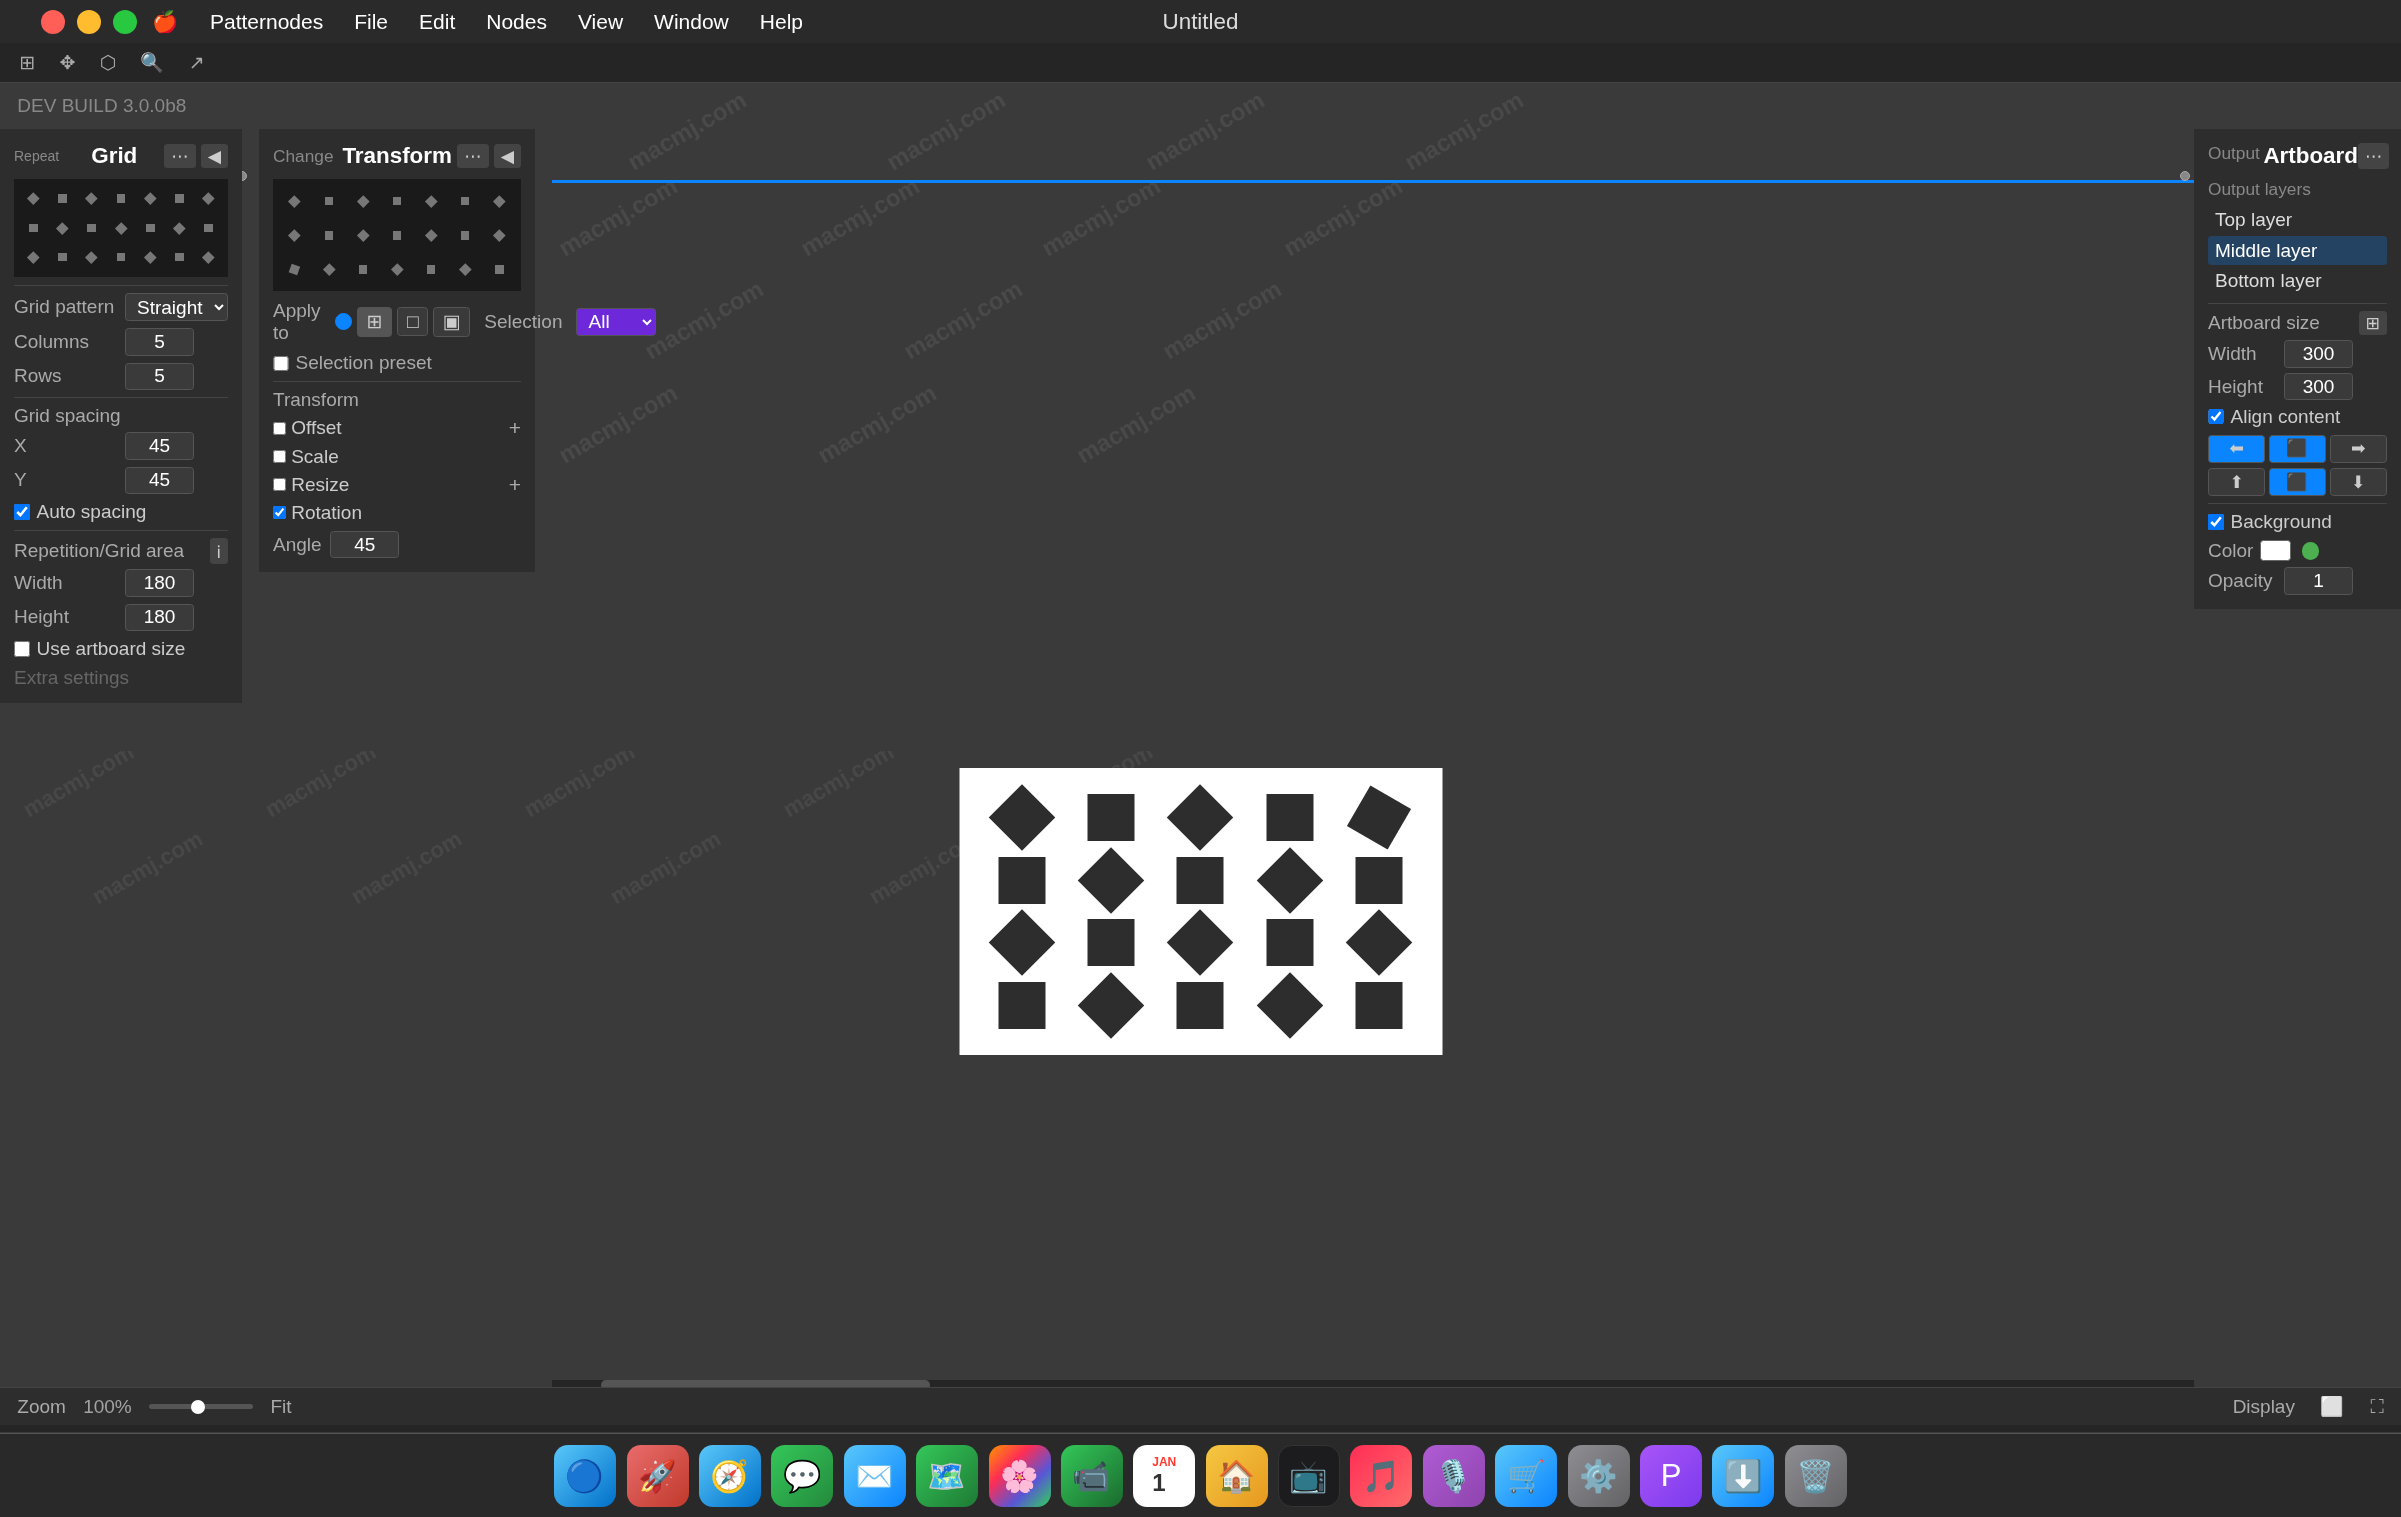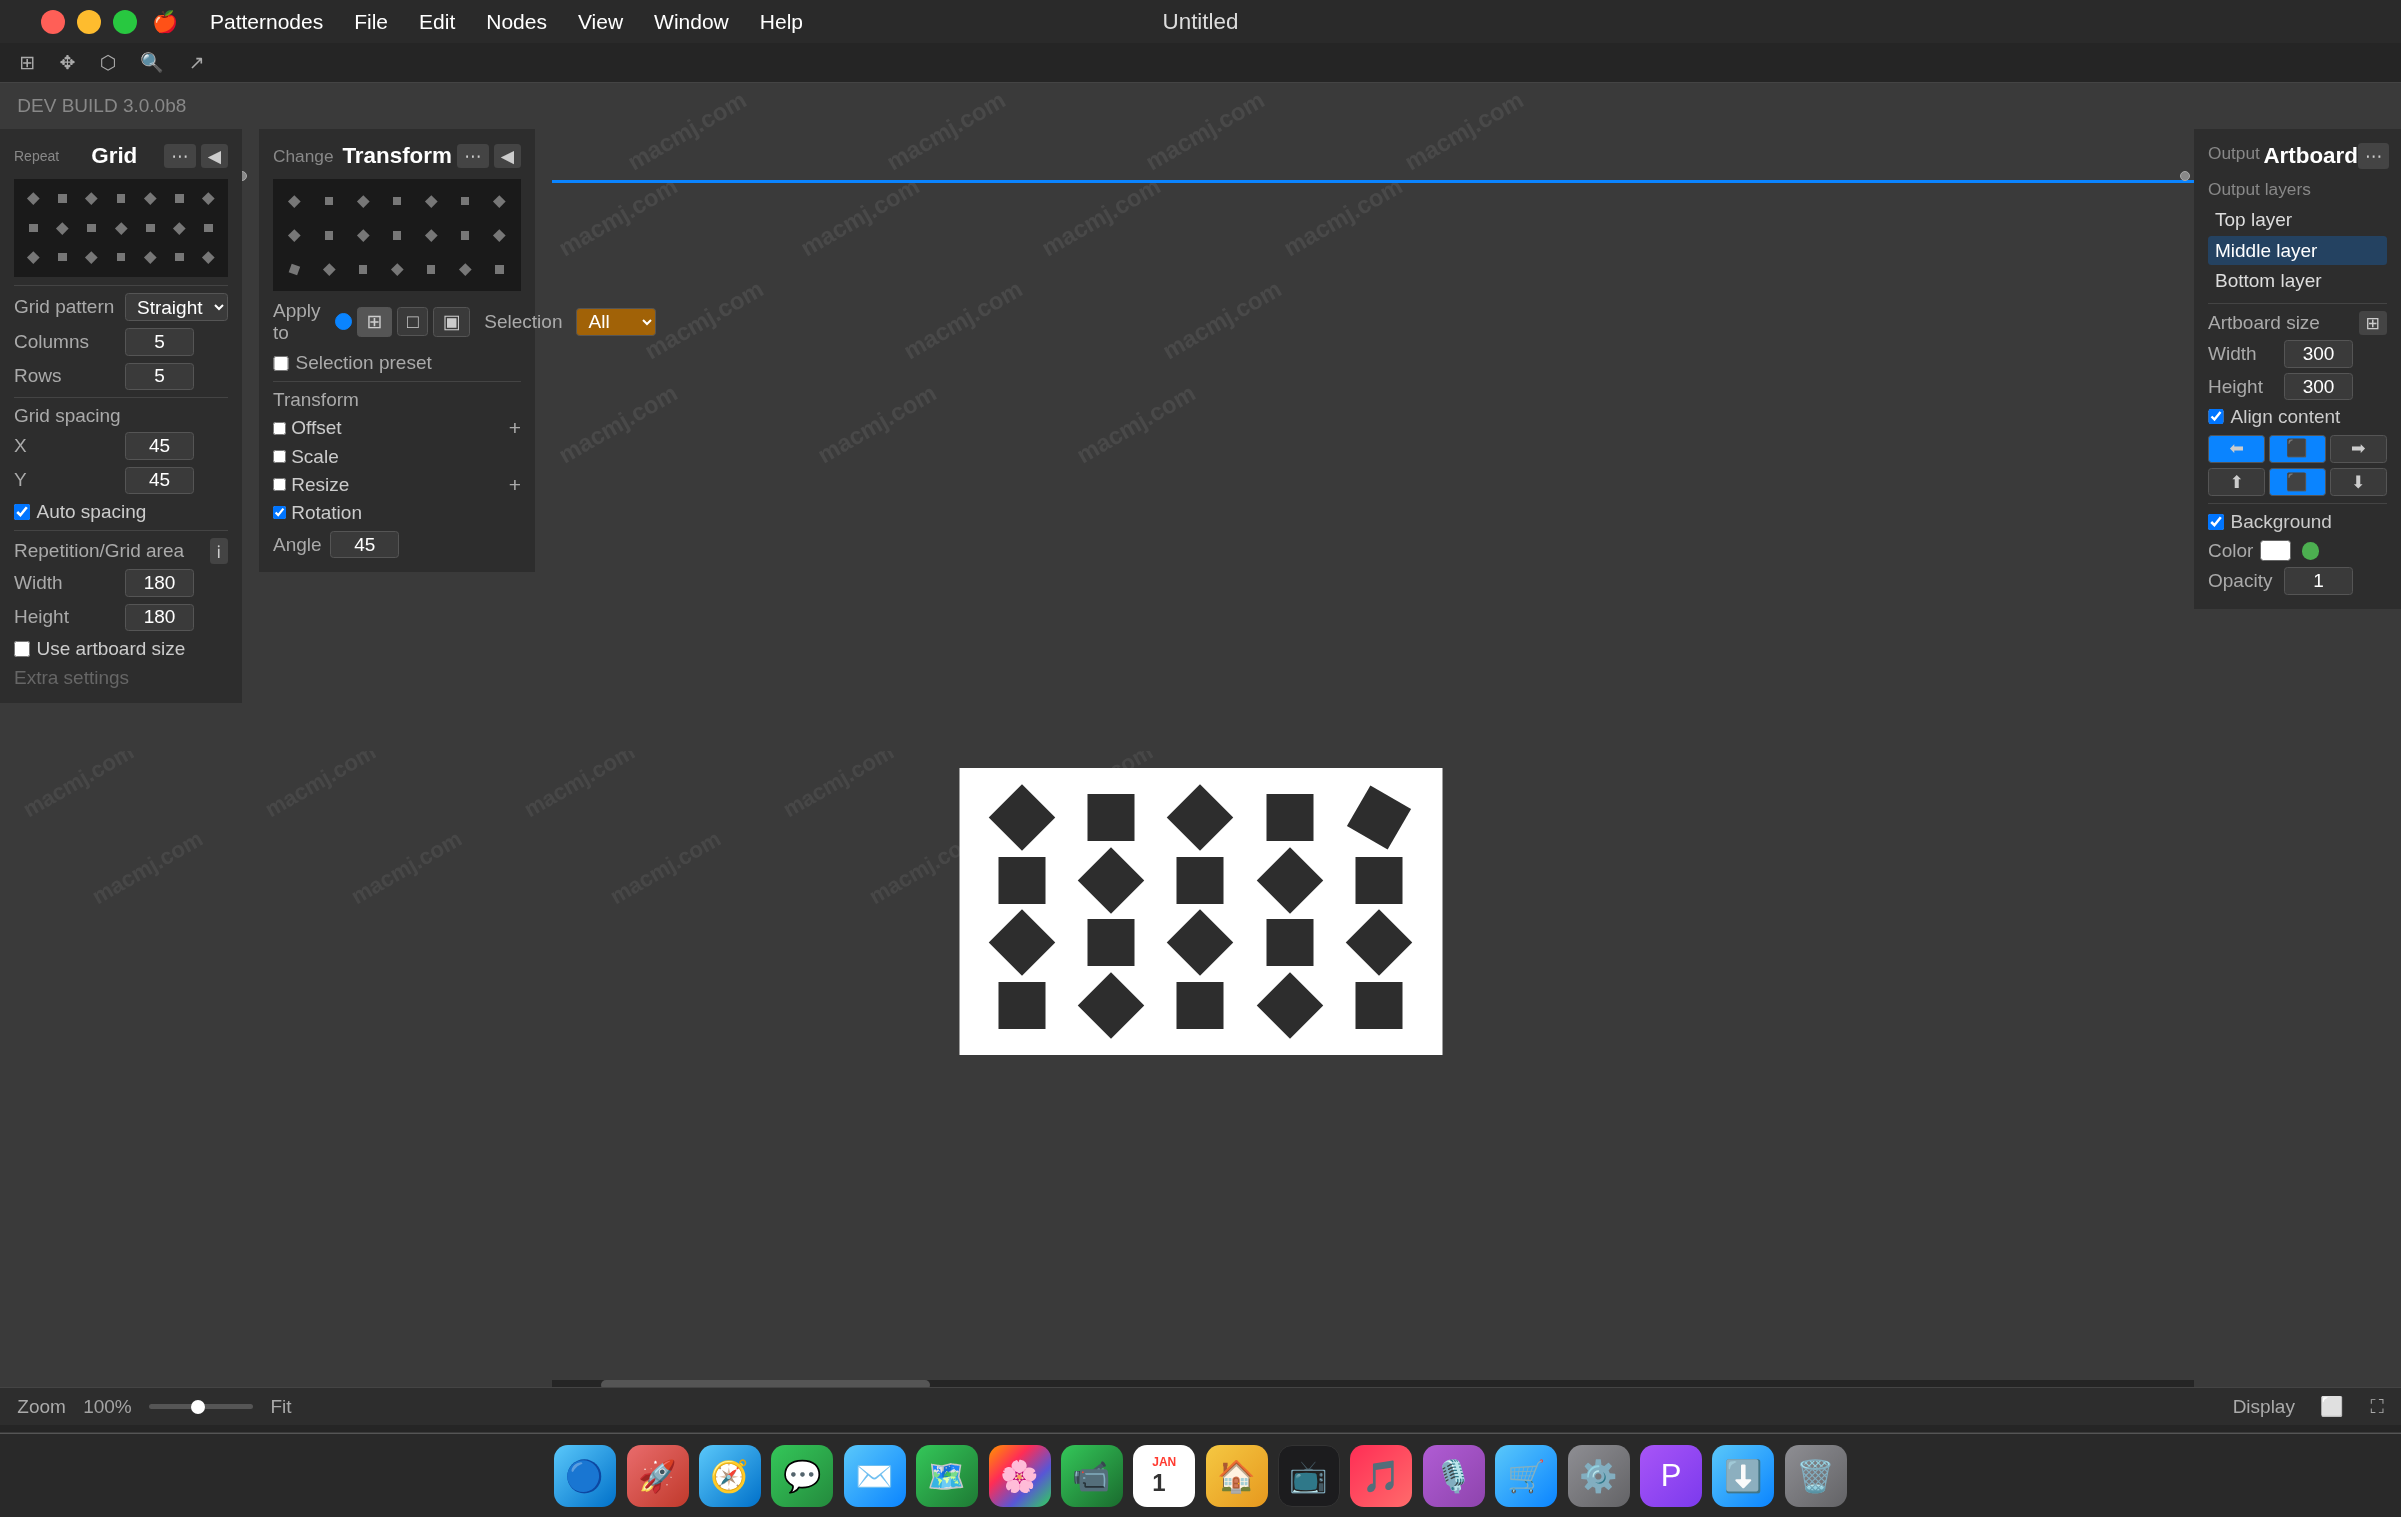--- a/index.html
+++ b/index.html
@@ -175,21 +175,21 @@
       border-radius: 3.5px;
       color: #ccc;
       font-size: 19px;
       padding: 2.6px 8.6px;
       cursor: pointer;
     }
     .icon-btn.active {
       background: #555;
     }
     .sel-dropdown {
-      background: #a16207;
+      background: #6d28d9;
       border: 0.9px solid #555;
       color: #fff;
       border-radius: 3.5px;
       padding: 1.7px 7px;
       font-size: 19px;
       width: 86px;
       cursor: pointer;
     }
     .transform-row {
       display: flex;

